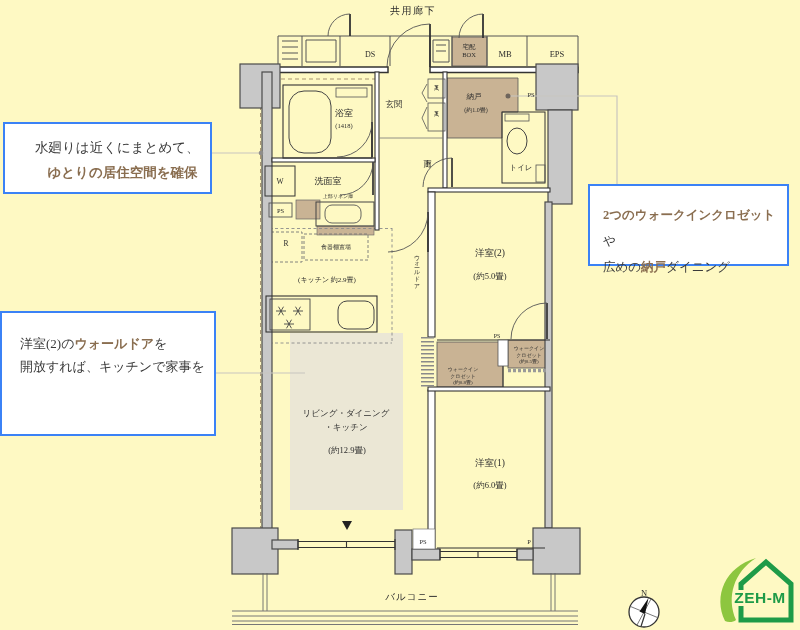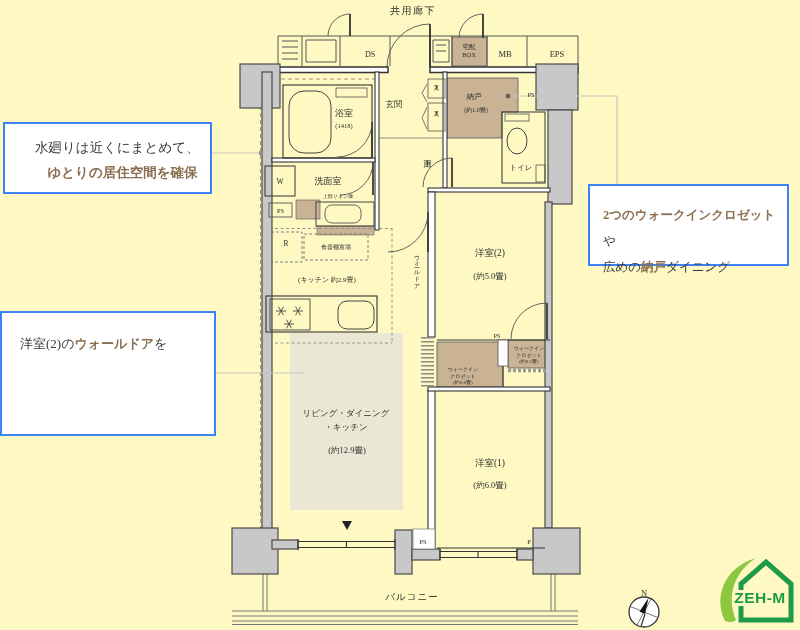--- a/index.html
+++ b/index.html
@@ -165,20 +165,21 @@
   </g>
 </svg>
 
   <div class="callout co-a">
     <div>水廻りは近くにまとめて、</div>
     <div class="acc">ゆとりの居住空間を確保</div>
   </div>
 
   <div class="callout co-b">
     <div><span>洋室(2)の</span><span class="acc">ウォールドア</span><span>を</span></div>
+    <div>開放すれば、キッチンで家事を</div>
   </div>
 
   <div class="callout co-c">
     <div><span class="acc">2つのウォークインクロゼット</span><span>や</span></div>
     <div><span>広めの</span><span class="acc">納戸</span><span>ダイニング</span></div>
   </div>
 
 </div>
 
 </body></html>

